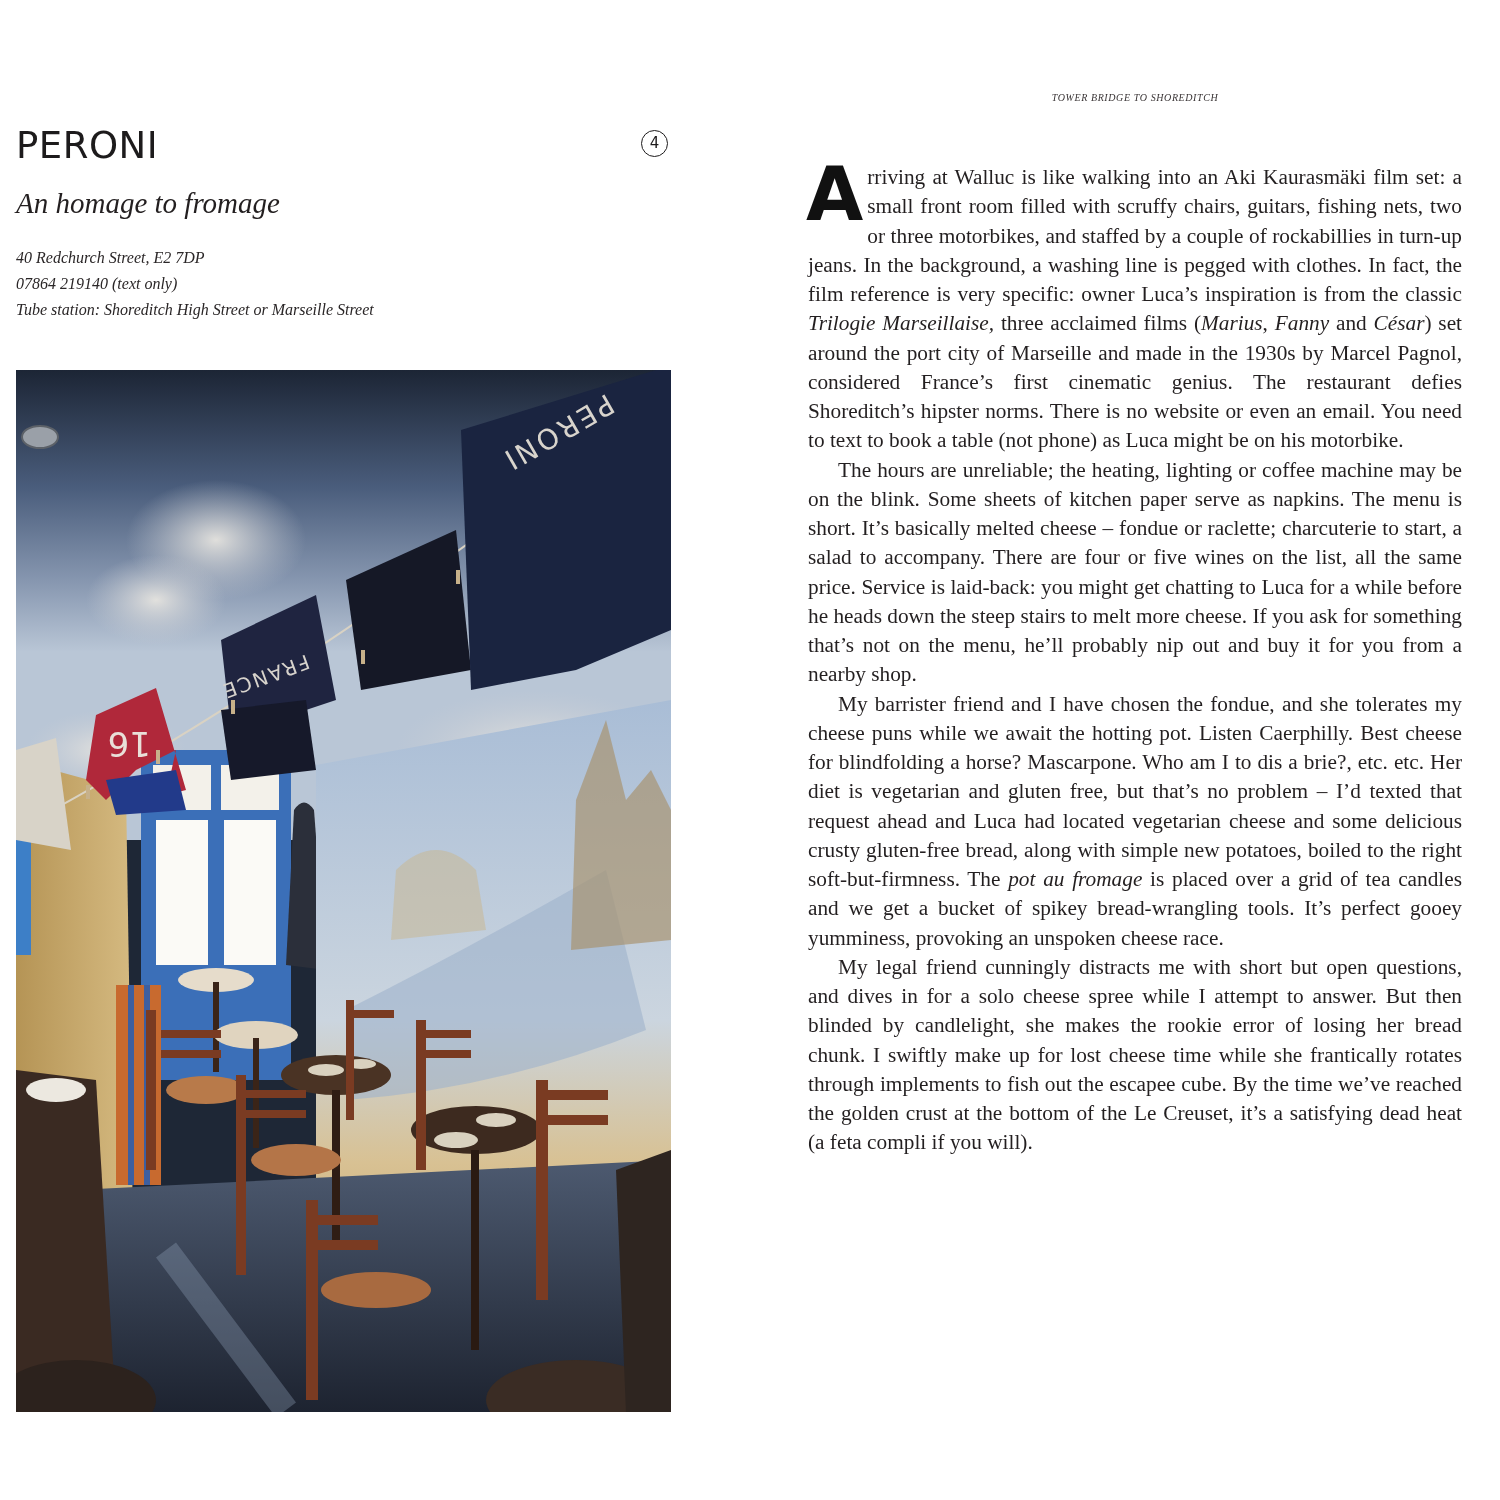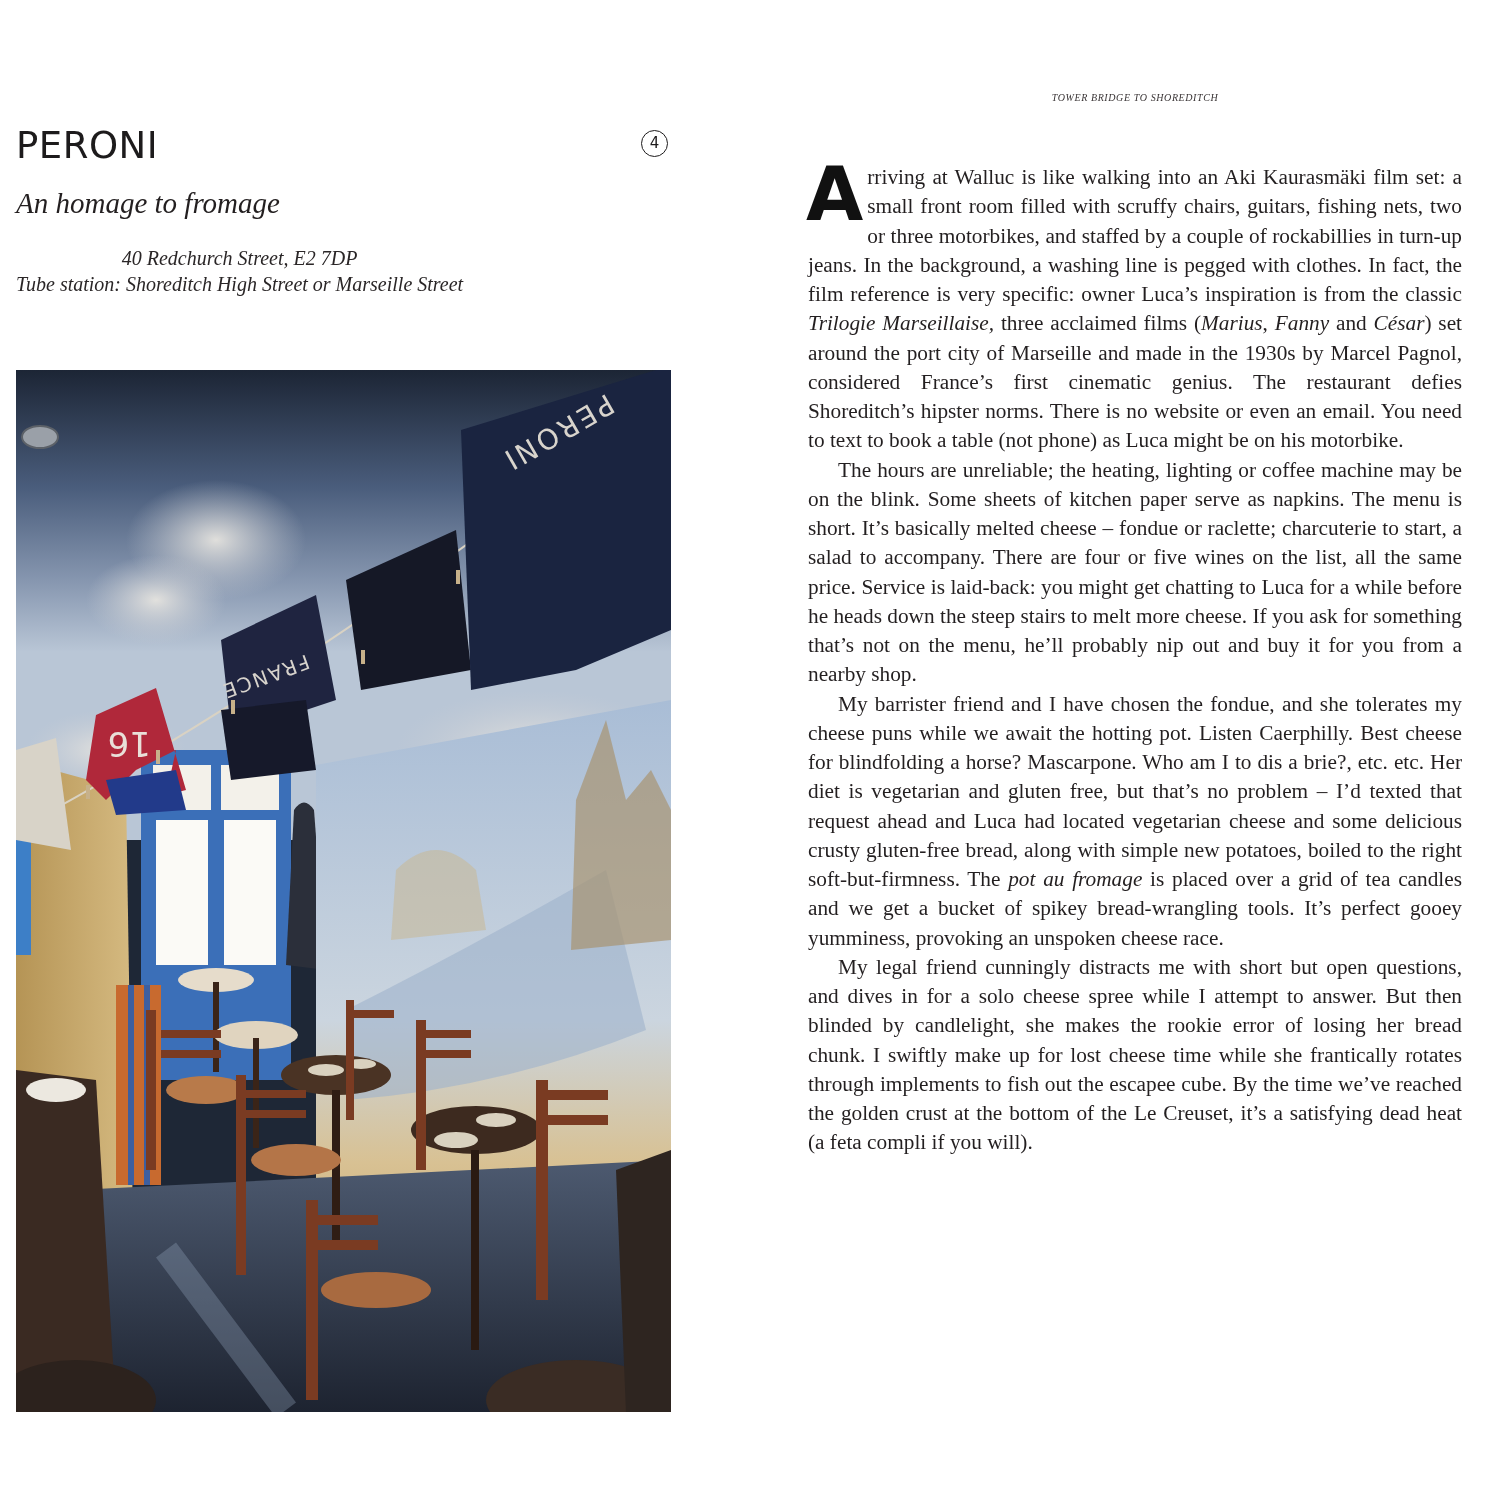--- a/index.html
+++ b/index.html
@@ -1,25 +1,25 @@
 <!DOCTYPE html>
 <html><head>
 <meta charset="utf-8">
 <style>
   html, body { margin:0; padding:0; background:#ffffff; }
   body { width:1500px; height:1500px; position:relative; overflow:hidden; color:#231f20; }
-  .serif { font-family: "Liberation Serif", "DejaVu Serif", serif; text-align: center; }
+  .serif { font-family: "Liberation Serif", "DejaVu Serif", serif; }
   .sans { font-family: "DejaVu Sans", "Liberation Sans", sans-serif; }
 
   
   .venue-title { position:absolute; left:16px; top:124px; font-size:37px; letter-spacing:0.5px; font-weight:400; line-height:44px; color:#1d1b1c; }
   .entry-number { position:absolute; left:641px; top:130px; width:27px; height:27px; border:1.6px solid #1d1b1c; border-radius:50%; box-sizing:border-box; font-size:15px; line-height:24px; text-align:center; color:#1d1b1c; }
   .subtitle { position:absolute; left:16px; top:183px; font-style:italic; font-size:29px; line-height:40px; color:#231f20; }
   .details { position:absolute; left:16px; top:245px; list-style:none; margin:0; padding:0; }
-  .details li { font-style:italic; font-size:20px; line-height:26px; color:#2a2627; white-space:nowrap; }
+  .details li { font-style:italic; font-size:16px; line-height:26px; color:#2a2627; white-space:nowrap; }
 
   .photo { position:absolute; left:16px; top:370px; width:655px; height:1042px; overflow:hidden; background:#1e2736; }
   .photo svg { display:block; }
 
   
   .running-head { position:absolute; left:808px; width:654px; top:92px; text-align:center; font-style:italic; font-size:10px; letter-spacing:0.6px; color:#3a3536; }
   .body-text { position:absolute; left:808px; top:163px; width:654px; font-size:21.3px; line-height:29.25px; color:#231f20; text-align:justify; }
   .body-text p { margin:0; text-indent:30px; hyphens:none; }
   .body-text p.first { text-indent:0; }
   .dropcap { float:left; font-family:"DejaVu Sans", "Liberation Sans", sans-serif; font-weight:900; font-size:74px; line-height:54px; height:56px; margin:4px 4px 0 -2px; color:#111; transform:scaleY(1.0); }
@@ -27,20 +27,21 @@
 </style>
 </head>
 <body>
 
 <section>
   <h1 class="venue-title sans" style="margin:0;">PERONI</h1>
   <div class="entry-number sans">4</div>
   <h2 class="subtitle serif" style="margin:0;font-weight:400;">An homage to fromage</h2>
   <ul class="details serif">
     <li>40 Redchurch Street, E2 7DP</li>
+    <li>07864 219140 (text only)</li>
     <li>Tube station: Shoreditch High Street or Marseille Street</li>
   </ul>
 
   <div class="photo">
     <svg width="655" height="1042" viewBox="0 0 655 1042" xmlns="http://www.w3.org/2000/svg">
       <defs>
         <linearGradient id="sky" x1="0" y1="0" x2="0" y2="1">
           <stop offset="0" stop-color="#1c2535"></stop>
           <stop offset="0.25" stop-color="#4a5d7c"></stop>
           <stop offset="0.45" stop-color="#8797b0"></stop>

